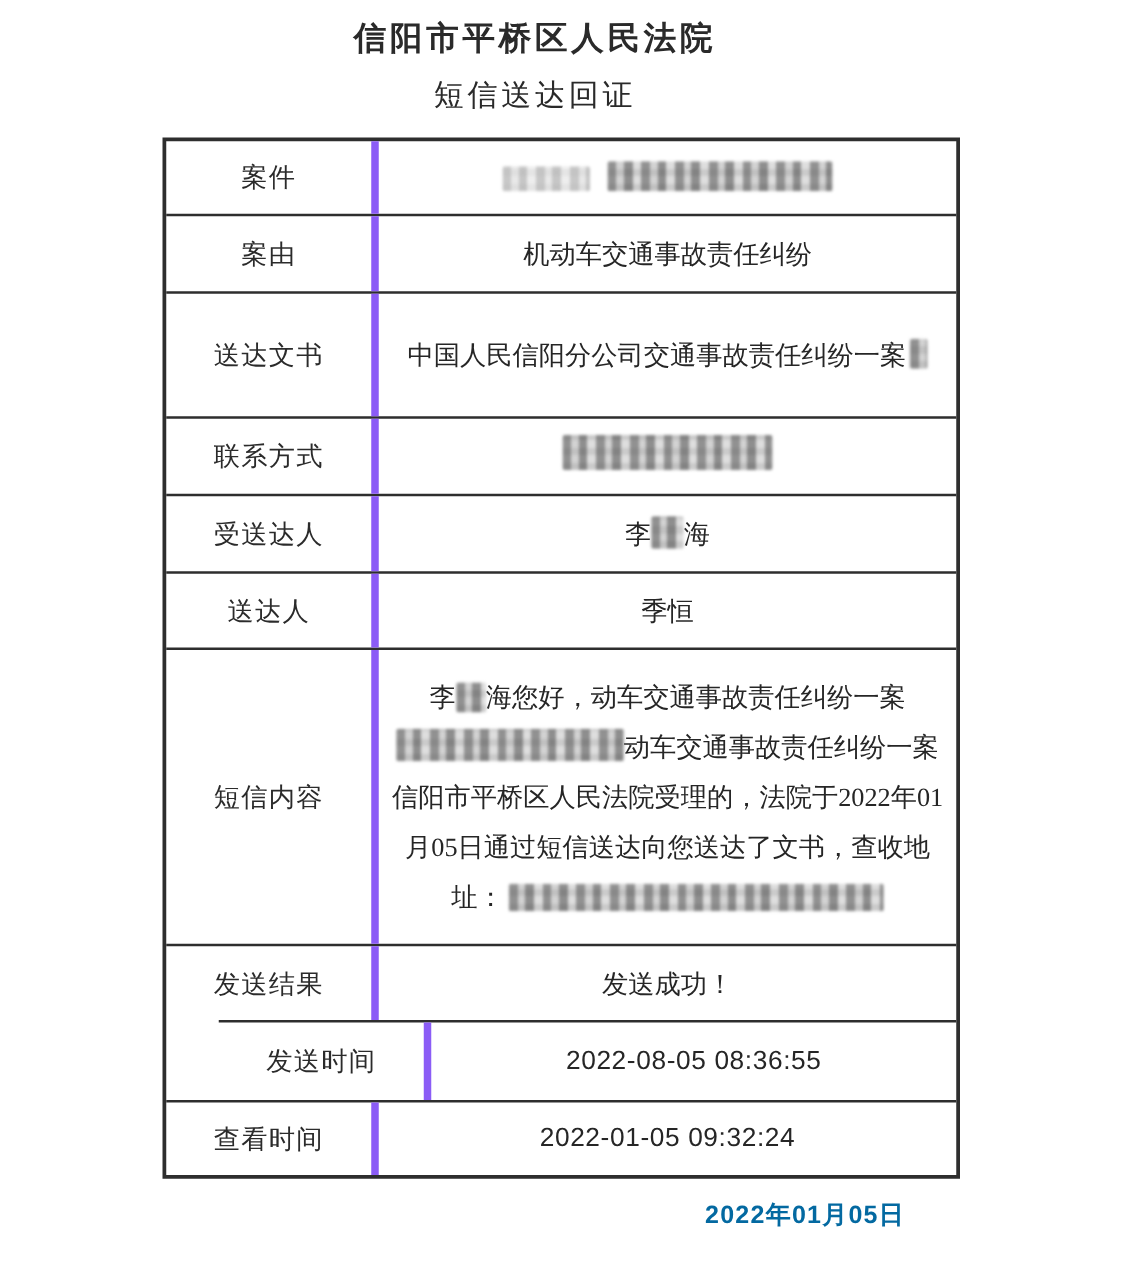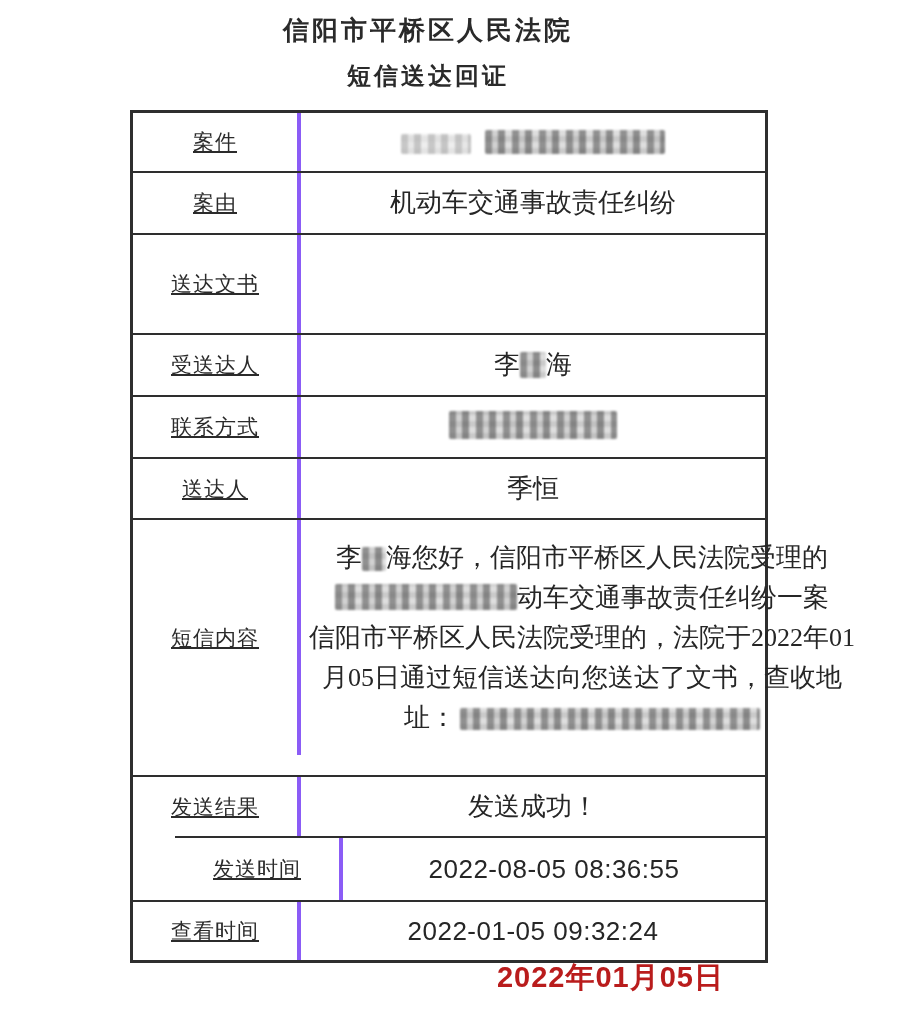--- a/index.html
+++ b/index.html
@@ -9,55 +9,55 @@
     font-family:"Liberation Serif","DejaVu Serif",serif;
   }
   .page{position:relative;width:856px;height:1030px;background:#ffffff;}
 
   .title{
     position:absolute;top:13px;left:0;width:100%;
     text-align:center;font-size:26px;font-weight:bold;letter-spacing:3px;color:#2a2a2a;
   }
   .subtitle{
     position:absolute;top:60px;left:0;width:100%;
-    text-align:center;font-size:24px;font-weight:700;letter-spacing:3px;color:#2a2a2a;
+    text-align:center;font-size:24px;font-weight:400;letter-spacing:3px;color:#2a2a2a;
   }
 
   .receipt-table{
     position:absolute;left:130px;top:110px;width:638px;
     border:3px solid #2e2e2e;box-sizing:border-box;background:#fff;
   }
   .row{display:flex;border-top:2px solid #2e2e2e;}
   .row:first-child{border-top:none;}
   .cell-label{
-    width:164px;flex:0 0 164px;border-right:4px solid #8b5cf6;
+    width:164px;flex:0 0 164px;border-right:6px solid #8b5cf6;
     display:flex;align-items:center;justify-content:center;
-    font-size:21px;letter-spacing:1px;color:#2b2b2b;text-decoration:underline;
+    font-size:21px;letter-spacing:1px;color:#2b2b2b;
   }
   .cell-value{
     flex:1;display:flex;flex-direction:column;align-items:center;justify-content:center;
-    font-size:26px;color:#262626;text-align:center;padding:5px 8px;box-sizing:border-box;
+    font-size:21px;color:#262626;text-align:center;padding:5px 8px;box-sizing:border-box;
   }
   .vline{line-height:40px;white-space:nowrap;}
 
   .sans{font-family:"Liberation Sans","DejaVu Sans",sans-serif;letter-spacing:0.5px;}
 
   .redact{
     display:inline-block;vertical-align:-4px;border-radius:2px;
     filter:blur(1.1px);
     background-image:
       repeating-linear-gradient(90deg, rgba(118,118,118,.78) 0 7px, rgba(186,186,186,.55) 7px 13px, rgba(104,104,104,.72) 13px 20px, rgba(202,202,202,.45) 20px 27px),
       repeating-linear-gradient(0deg, rgba(150,150,150,.5) 0 6px, rgba(214,214,214,.4) 6px 12px);
   }
   .redact.light{opacity:.5;}
   .redact.small{width:24px;height:24px;vertical-align:-5px;}
 
   .footer-date{
     position:absolute;top:958px;right:132px;
-    font-size:29px;font-weight:600;color:#b91c1c;
+    font-size:20px;font-weight:600;color:#0369a1;
     font-family:"Liberation Sans","DejaVu Sans",sans-serif;letter-spacing:1px;text-align:center;
   }
 </style>
 </head>
 <body>
 
 <div class="page">
 
   <div class="title">信阳市平桥区人民法院</div>
   <div class="subtitle">短信送达回证</div>
@@ -76,66 +76,69 @@
     <div class="row" style="min-height:60px;">
       <div class="cell-label">案由</div>
       <div class="cell-value">
         <div class="vline">机动车交通事故责任纠纷</div>
       </div>
     </div>
 
     <div class="row" style="min-height:98px;">
       <div class="cell-label">送达文书</div>
       <div class="cell-value">
-      </div>
-    </div>
-
-    <div class="row" style="min-height:60px;">
-      <div class="cell-label">受送达人</div>
-      <div class="cell-value">
         <div class="vline">
-          <span>李</span><span class="redact small" style="width:26px;height:26px;"></span><span>海</span>
+          <span>中国人民信阳分公司交通事故责任纠纷一案</span><span class="redact" style="width:14px;height:24px;margin-left:3px;"></span>
         </div>
       </div>
     </div>
 
     <div class="row" style="min-height:60px;">
       <div class="cell-label">联系方式</div>
       <div class="cell-value">
         <div class="vline">
           <span class="redact" style="width:168px;height:28px;"></span>
+        </div>
+      </div>
+    </div>
+
+    <div class="row" style="min-height:60px;">
+      <div class="cell-label">受送达人</div>
+      <div class="cell-value">
+        <div class="vline">
+          <span>李</span><span class="redact small" style="width:26px;height:26px;"></span><span>海</span>
         </div>
       </div>
     </div>
 
     <div class="row" style="min-height:59px;">
       <div class="cell-label">送达人</div>
       <div class="cell-value">
         <div class="vline">季恒</div>
       </div>
     </div>
 
     <div class="row" style="min-height:235px;">
       <div class="cell-label">短信内容</div>
       <div class="cell-value">
         <div class="vline">
-          <span>李</span><span class="redact small"></span><span>海您好，信阳市平桥区人民法院受理的</span>
+          <span>李</span><span class="redact small"></span><span>海您好，动车交通事故责任纠纷一案</span>
         </div>
         <div class="vline">
           <span class="redact" style="width:182px;height:26px;"></span><span>动车交通事故责任纠纷一案</span>
         </div>
         <div class="vline">信阳市平桥区人民法院受理的，法院于2022年01</div>
         <div class="vline">月05日通过短信送达向您送达了文书，查收地</div>
         <div class="vline">
           <span>址：</span><span class="redact" style="width:300px;height:22px;margin-left:4px;"></span>
         </div>
       </div>
     </div>
 
-    <div class="row" style="min-height:59px;margin-top:20px;">
+    <div class="row" style="min-height:59px;">
       <div class="cell-label">发送结果</div>
       <div class="cell-value">
         <div class="vline">发送成功！</div>
       </div>
     </div>
 
     <div class="row" style="min-height:62px;margin-left:42px;">
       <div class="cell-label">发送时间</div>
       <div class="cell-value">
         <div class="vline sans">2022-08-05 08:36:55</div>

